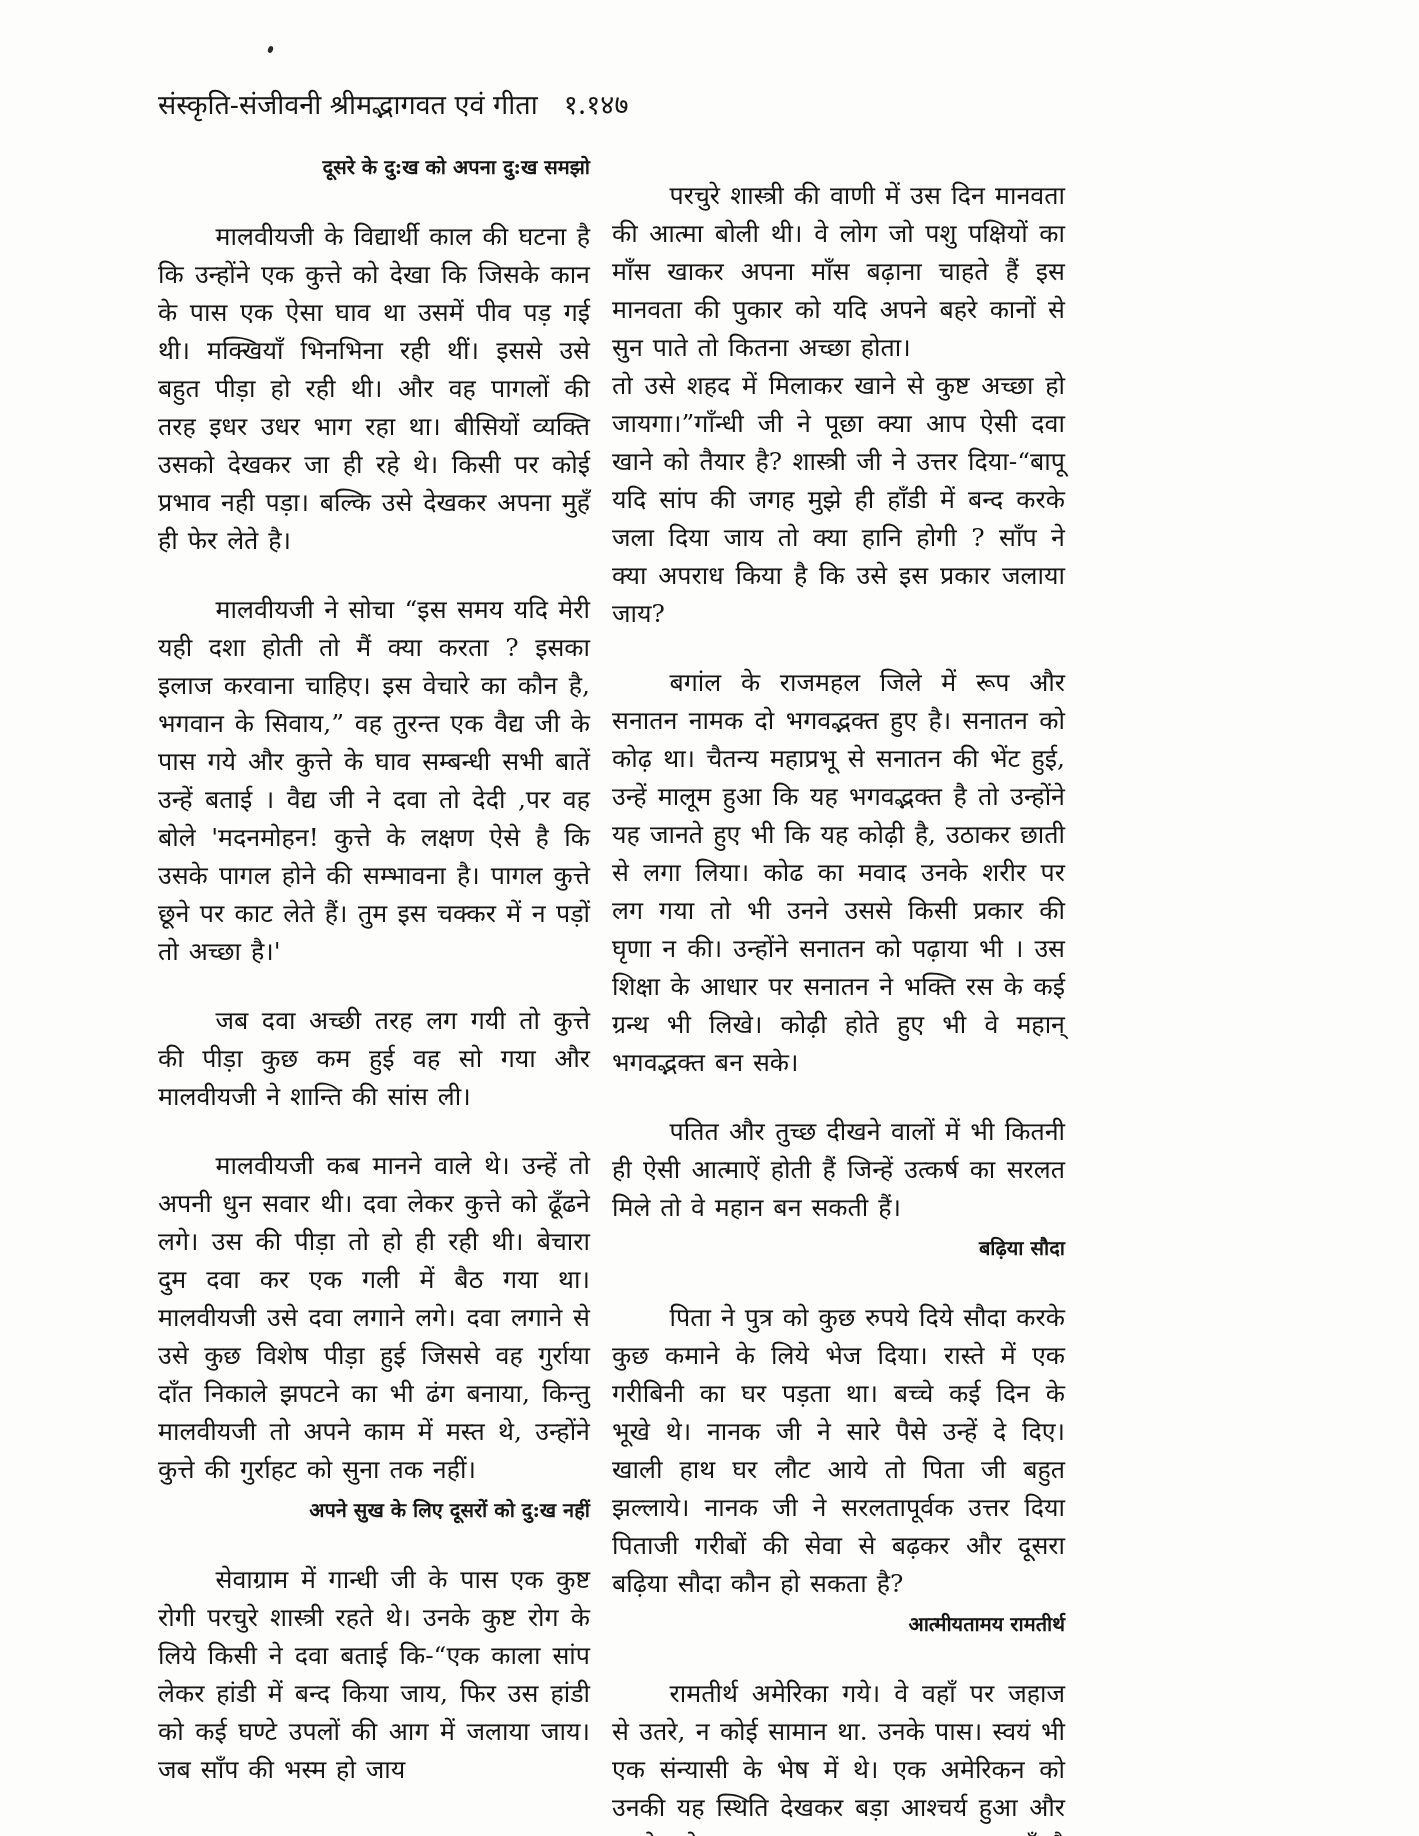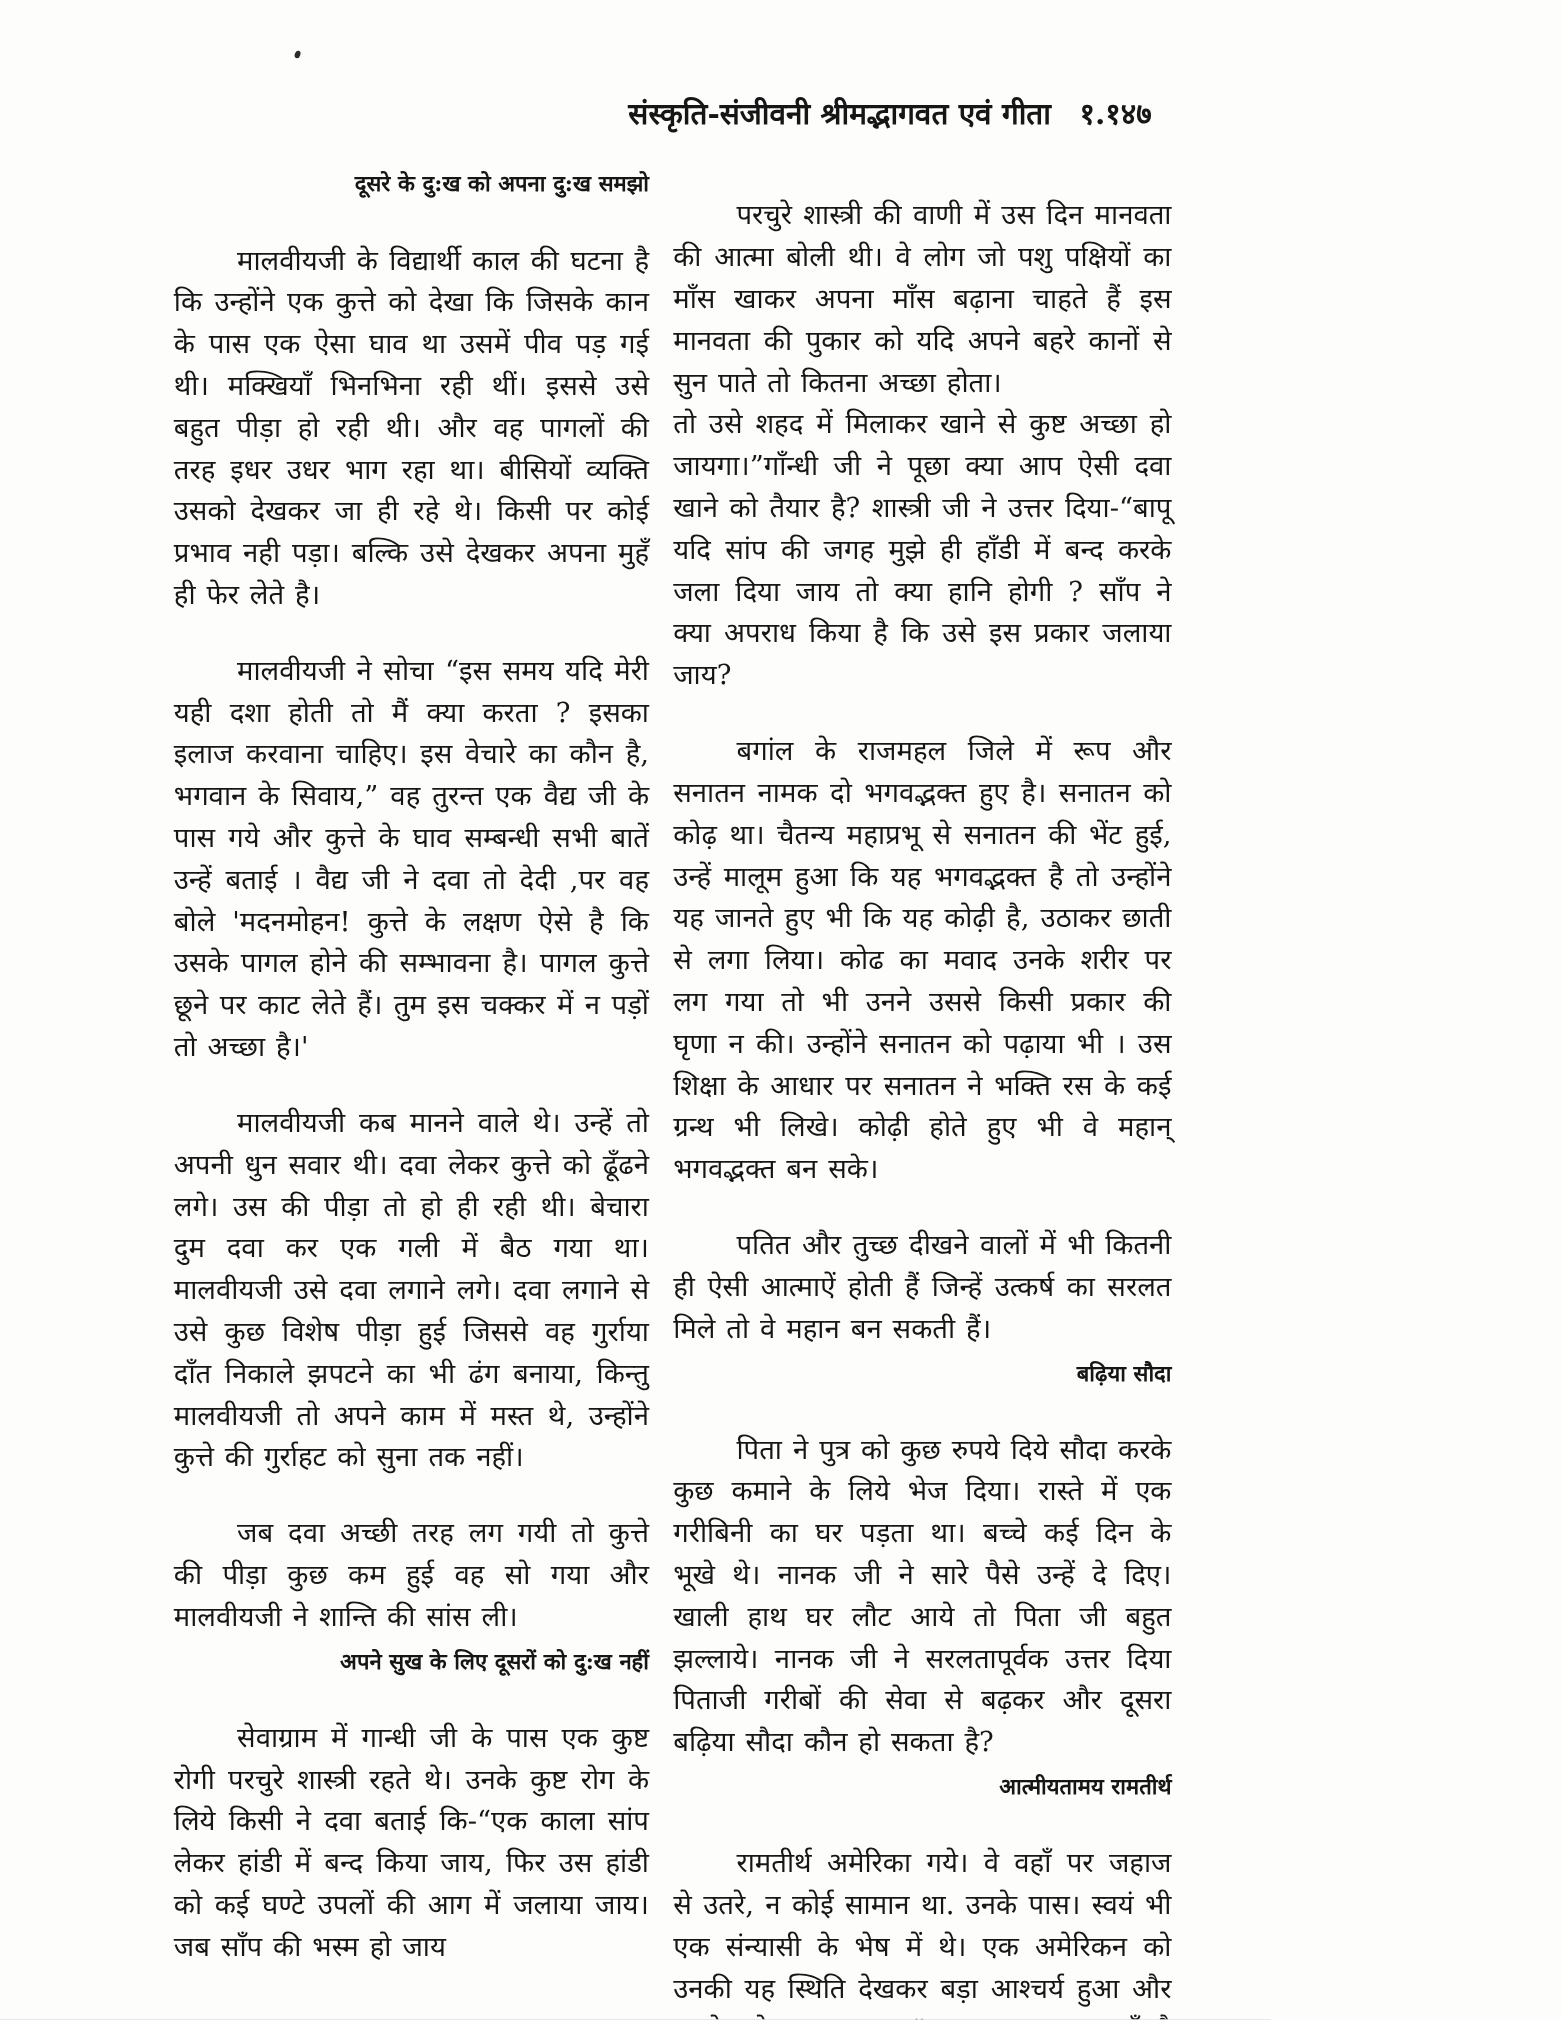--- a/index.html
+++ b/index.html
@@ -11,23 +11,23 @@
     color:#161616;
     font-family:"DejaVu Serif","Liberation Serif",serif;
     overflow:hidden;
     box-sizing:border-box;
   }
   .scan-dot{
     position:absolute;left:268px;top:46px;width:5px;height:7px;
     background:#2a2a2a;border-radius:50%;transform:rotate(20deg);
   }
   .pagehead{
-    position:absolute;top:88px;left:140px;width:907px;
-    text-align:right;
-    font-weight:bold;
+    position:absolute;top:88px;left:158px;width:907px;
+    text-align:left;
+    font-weight:normal;
     font-size:27px;line-height:34px;
     white-space:nowrap;
   }
   .pagehead .pagenum{margin-left:26px;}
   .columns{
     position:absolute;top:146px;left:158px;width:907px;
     display:flex;gap:22px;
   }
   .col{box-sizing:border-box;}
   .col.left{width:432px;}
@@ -56,22 +56,22 @@
 
   <div class="pagehead">
     <span>संस्कृति-संजीवनी श्रीमद्भागवत एवं गीता</span><span class="pagenum">१.१४७</span>
   </div>
 
   <div class="columns">
     <div class="col left">
       <h2 class="heading">दूसरे के दु:ख को अपना दु:ख समझो</h2>
       <p class="para indent">मालवीयजी  के विद्यार्थी काल की घटना है  कि उन्होंने एक कुत्ते  को देखा कि जिसके  कान के पास एक  ऐसा घाव था उसमें पीव पड़ गई थी। मक्खियाँ भिनभिना रही थीं। इससे  उसे बहुत पीड़ा हो रही थी। और वह पागलों की तरह इधर उधर भाग रहा था। बीसियों व्यक्ति उसको देखकर जा ही रहे थे। किसी पर कोई प्रभाव नही पड़ा। बल्कि उसे देखकर अपना मुहँ ही फेर लेते  है।</p>
       <p class="para indent">मालवीयजी ने सोचा “इस समय यदि मेरी यही दशा होती तो मैं क्या करता ? इसका इलाज करवाना चाहिए। इस वेचारे का कौन है, भगवान के सिवाय,” वह तुरन्त एक वैद्य  जी के पास गये और कुत्ते के घाव सम्बन्धी सभी बातें उन्हें बताई । वैद्य जी ने दवा तो देदी ,पर वह बोले 'मदनमोहन! कुत्ते के लक्षण ऐसे है कि उसके पागल  होने की सम्भावना है। पागल कुत्ते छूने पर काट लेते हैं। तुम इस चक्कर में न पड़ों तो अच्छा है।'</p>
+      <p class="para indent">जब दवा अच्छी तरह लग गयी तो कुत्ते  की पीड़ा कुछ कम हुई वह सो गया और मालवीयजी ने शान्ति की सांस ली।</p>
       <p class="para indent">मालवीयजी कब मानने वाले थे। उन्हें तो अपनी धुन सवार थी। दवा लेकर कुत्ते को ढूँढने लगे। उस की पीड़ा तो हो ही रही थी। बेचारा दुम दवा कर एक गली में बैठ गया था। मालवीयजी  उसे दवा लगाने लगे। दवा लगाने से उसे कुछ विशेष पीड़ा हुई जिससे वह गुर्राया दाँत निकाले झपटने का भी ढंग बनाया, किन्तु मालवीयजी तो अपने काम में मस्त थे, उन्होंने कुत्ते की गुर्राहट को सुना तक नहीं।</p>
-      <p class="para indent">जब दवा अच्छी तरह लग गयी तो कुत्ते  की पीड़ा कुछ कम हुई वह सो गया और मालवीयजी ने शान्ति की सांस ली।</p>
       <h2 class="heading">अपने सुख के लिए दूसरों को दु:ख नहीं</h2>
       <p class="para indent">सेवाग्राम में गान्धी जी के पास एक कुष्ट रोगी परचुरे शास्त्री रहते थे। उनके कुष्ट रोग के लिये किसी ने दवा  बताई कि-“एक काला सांप लेकर हांडी में बन्द किया जाय, फिर उस हांडी को कई घण्टे उपलों की आग में जलाया जाय। जब साँप की भस्म हो जाय</p>
     </div>
     <div class="col right">
       <p class="para indent">परचुरे शास्त्री  की वाणी में उस दिन मानवता की आत्मा बोली थी। वे लोग जो पशु पक्षियों का माँस खाकर अपना माँस बढ़ाना चाहते हैं इस मानवता की पुकार को यदि अपने बहरे  कानों  से सुन पाते तो कितना अच्छा होता।</p>
       <p class="para">तो उसे शहद में  मिलाकर खाने  से  कुष्ट  अच्छा हो जायगा।”गाँन्धी जी ने पूछा क्या आप  ऐसी दवा खाने को तैयार है? शास्त्री जी ने उत्तर दिया-“बापू यदि सांप की जगह मुझे ही हाँडी में बन्द करके जला दिया जाय तो क्या हानि होगी ? साँप ने क्या अपराध  किया है कि उसे इस प्रकार जलाया जाय?</p>
       <p class="para indent">बगांल के राजमहल जिले में रूप और सनातन नामक दो भगवद्भक्त हुए है। सनातन को कोढ़ था। चैतन्य महाप्रभू से सनातन की भेंट हुई, उन्हें मालूम हुआ कि यह भगवद्भक्त है तो उन्होंने यह जानते हुए भी कि यह कोढ़ी है, उठाकर छाती से लगा लिया। कोढ का मवाद उनके शरीर पर लग गया तो भी उनने उससे किसी प्रकार की घृणा न की। उन्होंने सनातन को पढ़ाया भी  । उस शिक्षा के आधार पर सनातन ने भक्ति रस के कई ग्रन्थ भी लिखे। कोढ़ी  होते हुए भी वे महान् भगवद्भक्त बन सके।</p>
       <p class="para indent">पतित और तुच्छ दीखने वालों में भी  कितनी ही ऐसी  आत्माऐं  होती हैं जिन्हें उत्कर्ष का सरलत मिले तो वे महान बन सकती हैं।</p>
       <h2 class="heading">बढ़िया सौदा</h2>
       <p class="para indent">पिता ने पुत्र को कुछ रुपये दिये  सौदा करके कुछ कमाने के लिये भेज दिया। रास्ते में एक गरीबिनी का घर पड़ता था। बच्चे कई दिन के भूखे थे। नानक जी ने सारे पैसे उन्हें दे दिए। खाली हाथ घर लौट आये तो पिता जी बहुत झल्लाये। नानक जी ने सरलतापूर्वक उत्तर दिया पिताजी गरीबों की सेवा से बढ़कर और दूसरा बढ़िया सौदा कौन हो सकता है?</p>

